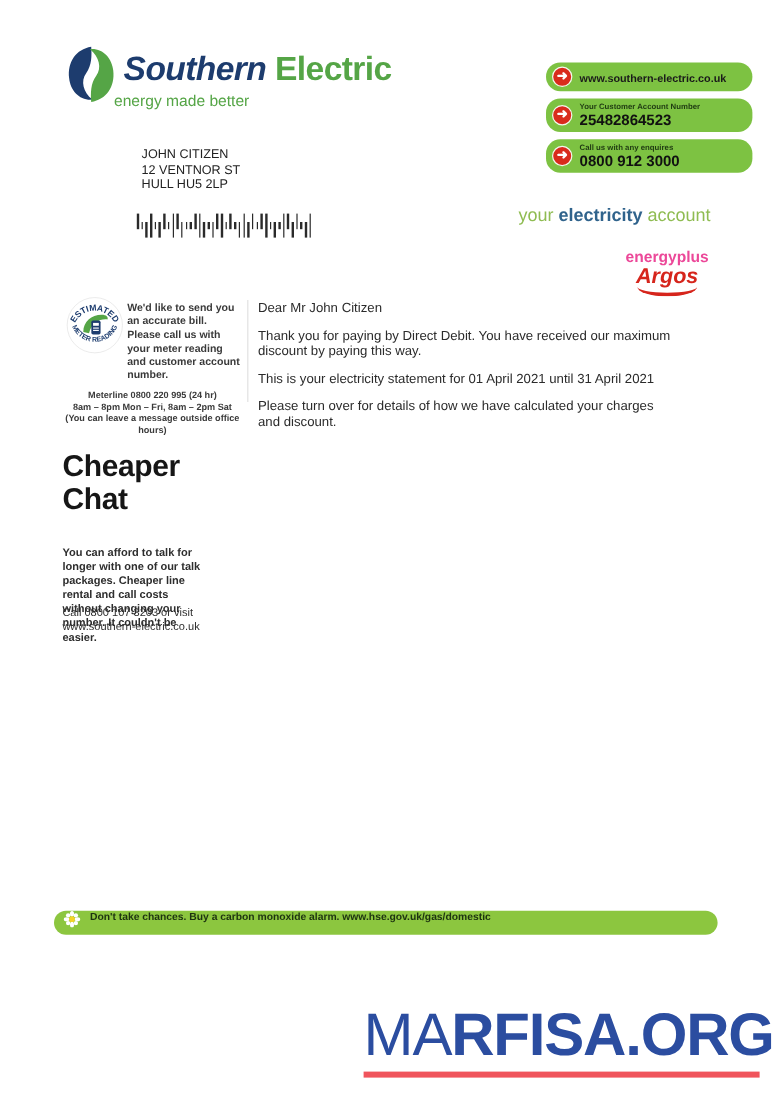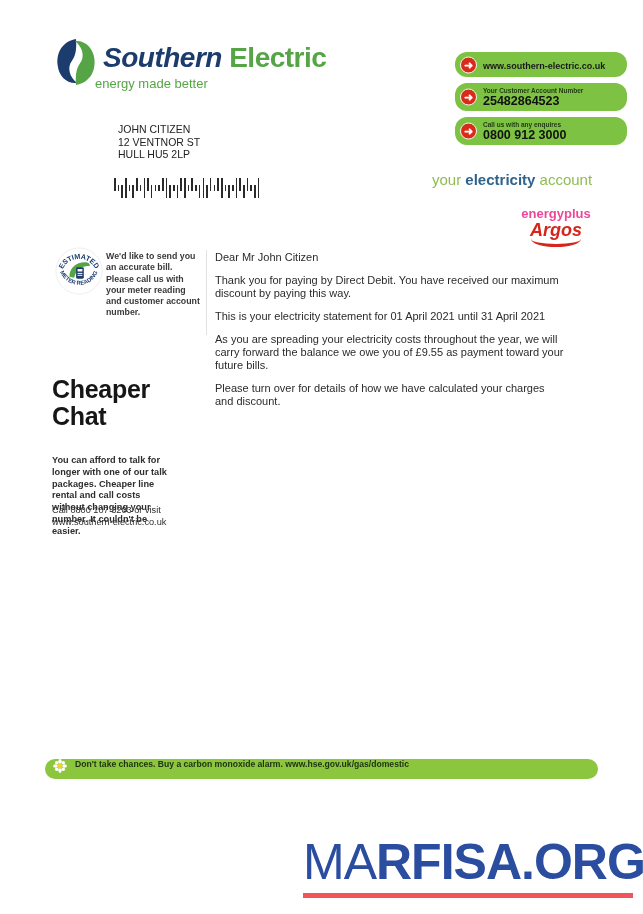--- a/index.html
+++ b/index.html
@@ -178,33 +178,37 @@
       <rect x="44" y="42" width="16" height="24" rx="3" fill="#1d3c6e"></rect>
       <rect x="47" y="46" width="10" height="5" fill="#ffffff"></rect>
       <rect x="47" y="54" width="10" height="2" fill="#ffffff"></rect>
       <rect x="47" y="58" width="10" height="2" fill="#ffffff"></rect>
     </g>
   </svg>
 
   <div class="note">We'd like to send you an accurate bill. Please call us with your meter reading and customer account number.</div>
   <div class="divider-v"></div>
 
+  <div class="meterline">
+    <div>Meterline 0800 220 995 (24 hr)</div>
+    <div>8am – 8pm Mon – Fri, 8am – 2pm Sat</div>
+    <div>(You can leave a message outside office hours)</div>
+  </div>
 
   <div class="promo-title">
     <div>Cheaper</div>
     <div>Chat</div>
   </div>
   <div class="promo-body">You can afford to talk for longer with one of our talk packages. Cheaper line rental and call costs without changing your number. It couldn't be easier.</div>
   <div class="promo-cta">Call 0800 107 3203 or visit www.southern-electric.co.uk</div>
 
   <div class="letter">
     <p>Dear Mr John Citizen</p>
     <p>Thank you for paying by Direct Debit. You have received our maximum discount by paying this way.</p>
     <p>This is your electricity statement for 01 April 2021 until 31 April 2021</p>
-    <p>As you are spreading your electricity costs throughout the year, we will carry forward the balance we owe you of £9.55 as payment toward your future bills.</p>
     <p>Please turn over for details of how we have calculated your charges and discount.</p>
   </div>
 
   <div class="footer-bar">
     <svg class="daisy" viewBox="0 0 20 20">
       <g fill="#ffffff">
         <ellipse cx="10" cy="3.5" rx="2.4" ry="3.4"></ellipse>
         <ellipse cx="10" cy="16.5" rx="2.4" ry="3.4"></ellipse>
         <ellipse cx="3.5" cy="10" rx="3.4" ry="2.4"></ellipse>
         <ellipse cx="16.5" cy="10" rx="3.4" ry="2.4"></ellipse>

